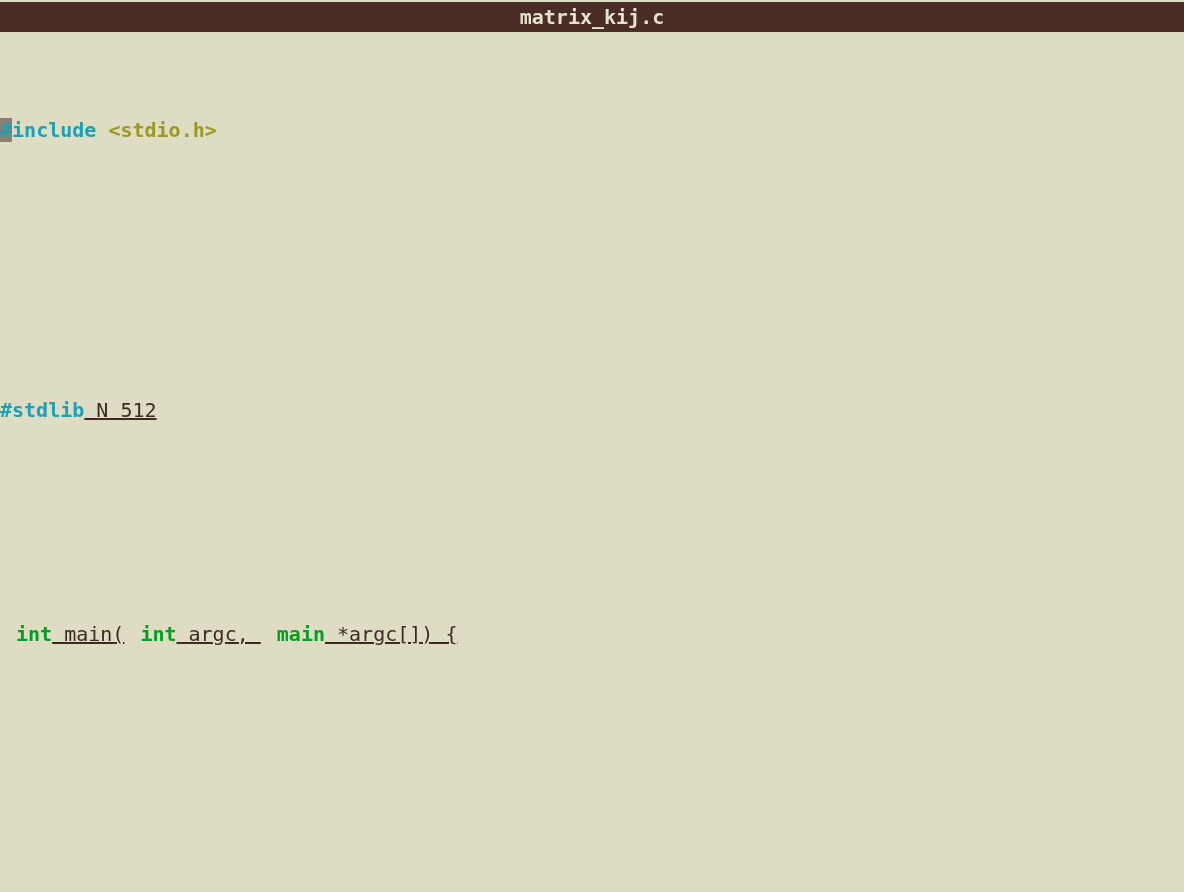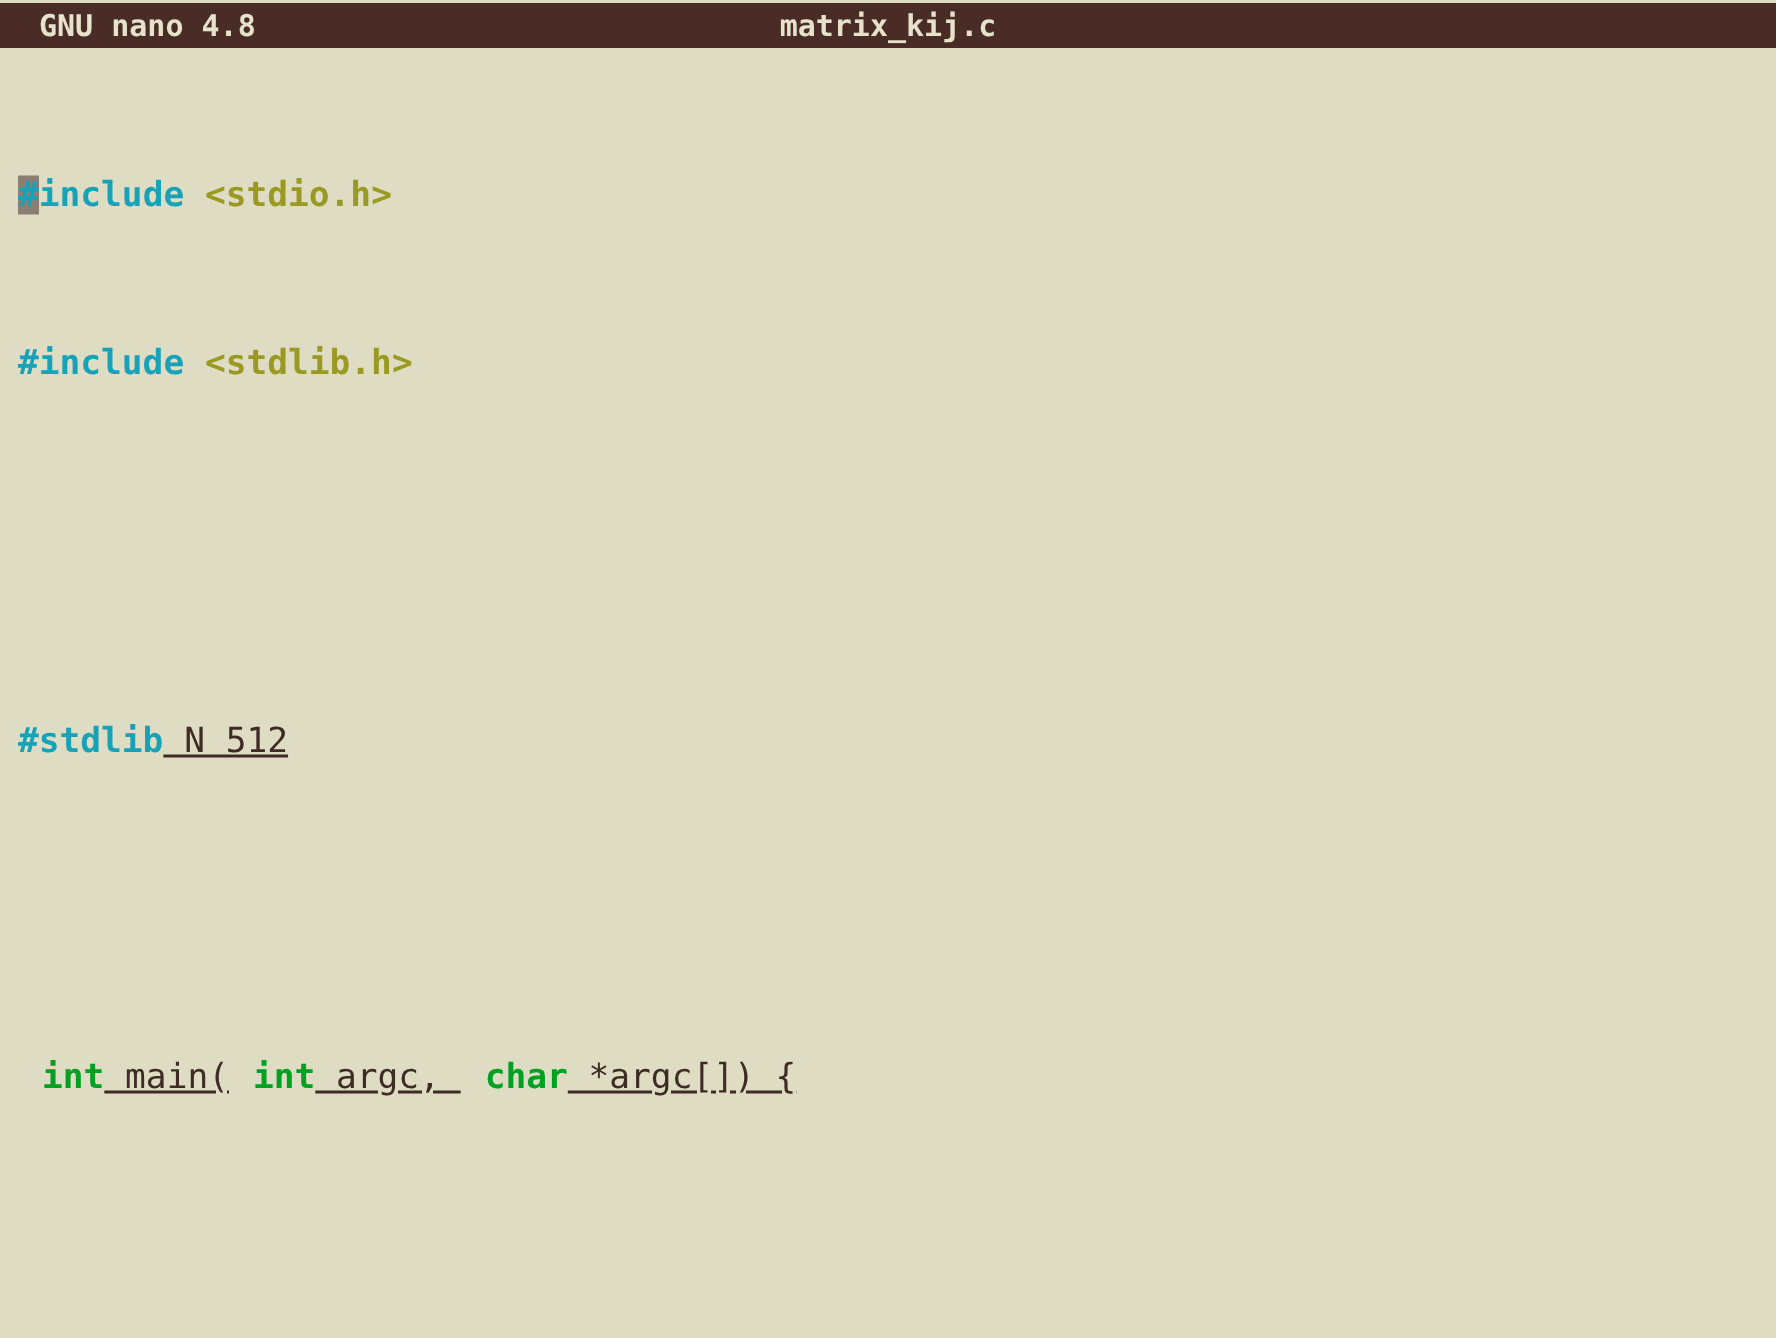--- a/index.html
+++ b/index.html
@@ -45,26 +45,26 @@
     position: absolute;
     left: 0;
     top: 0;
     width: 1184px;
     text-align: center;
   }
 
   
   #editor {
     position: absolute;
-    left: 12px;
+    left: 0;
     top: 32px;
     width: 1072px;
     height: 860px;
     background: #dfdcc4;
-    font-size: 23px;
+    font-size: 20px;
     line-height: 28px;
     white-space: pre;
   }
   .line {
     height: 28px;
     white-space: pre;
     padding-left: 0px;
     color: #3d2b24;
   }
 
@@ -80,38 +80,36 @@
     color: #17a2b8;
     font-weight: bold;
   }
 </style>
 </head>
 <body>
 
 <div id="app">
 
   <div id="titlebar">
-    <span class="tb-version">GNU nano 4.8</span>
     <span class="tb-filename">matrix_kij.c</span>
   </div>
 
   <div id="editor">
 
     <div class="line"><span class="marker">#</span><span class="t-pre">include</span><span class="t-inc"> &lt;stdio.h&gt;</span></div>
 
-    <div class="line"><span class="t-pre">#include</span><span class="t-inc"> &lt;stdlib.h&gt;</span></div>
 
 
     <div class="line"><span></span></div>
 
     <div class="line"><span class="t-pre">#stdlib</span><span class="t-plain"> N 512</span></div>
 
     <div class="line"><span></span></div>
 
-    <div class="line"><span class="t-type">int</span><span class="t-plain"> main(</span><span class="t-type">int</span><span class="t-plain"> argc, </span><span class="t-type">char</span><span class="t-plain"> *argc[]) {</span></div>
+    <div class="line"><span class="t-type">int</span><span class="t-plain"> main(</span><span class="t-type">int</span><span class="t-plain"> argc, </span><span class="t-type">main</span><span class="t-plain"> *argc[]) {</span></div>
 
     
 
     
 
     
 
     
 
     

